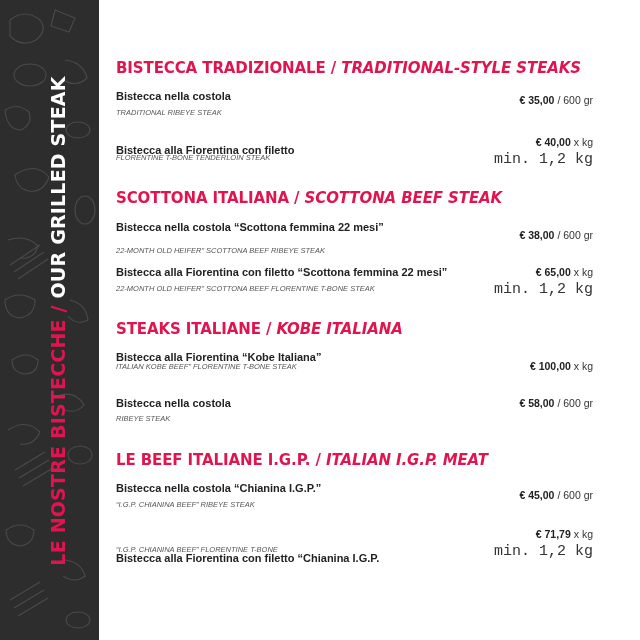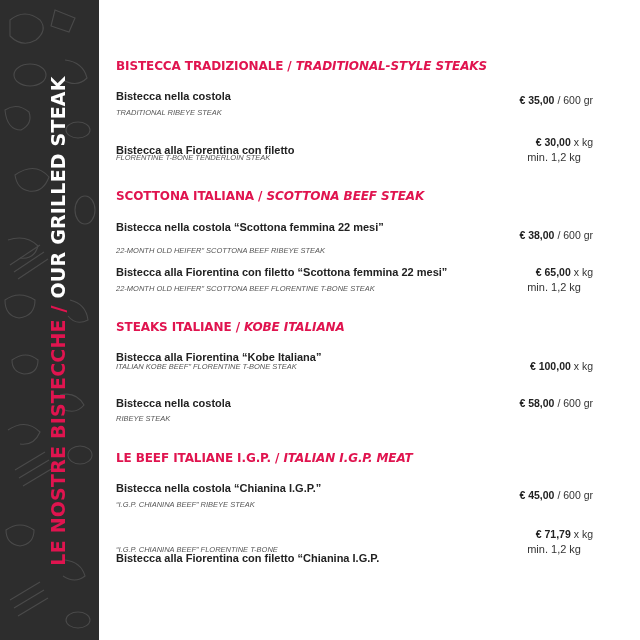--- a/index.html
+++ b/index.html
@@ -21,42 +21,42 @@
     }
     .vt-it { color: #e0144f; }
     .vt-sep { color: #e0144f; }
     .vt-en { color: #ffffff; }
 
     .content { position: absolute; left: 116px; top: 0; width: 477px; }
 
     .section-header {
       position: absolute; left: 0;
       font-family: "DejaVu Sans", sans-serif;
-      font-size: 12px; font-weight: bold; color: #e0144f;
+      font-size: 15px; font-weight: bold; color: #e0144f;
       white-space: nowrap; letter-spacing: -0.1px;
     }
     .section-header .en { font-style: italic; }
 
     .item-title {
       position: absolute; left: 0;
       font-size: 11px; font-weight: bold; color: #222222; white-space: nowrap;
     }
     .item-sub {
       position: absolute; left: 0;
       font-size: 7.5px; font-style: italic; color: #555555; white-space: nowrap;
       text-transform: uppercase;
     }
     .price {
       position: absolute; right: 0; text-align: right;
       font-size: 10.5px; color: #333333; white-space: nowrap; margin-left: 32px;
     }
     .price b { color: #222222; }
     .price-min {
-      position: absolute; right: 12px; text-align: right;
-      font-size: 11px; color: #333333; white-space: nowrap;
+      position: absolute; right: 0; text-align: right;
+      font-size: 15px; color: #333333; white-space: nowrap; font-family: Liberation Mono, monospace;
     }
   </style>
 </head>
 <body>
 
 <div class="sidebar">
   <svg class="pattern" width="99" height="640" viewBox="0 0 99 640" fill="none" stroke="#4a4a4a" stroke-width="1.1">
     <path d="M10 20 q15 -12 30 0 q8 10 -4 20 q-14 8 -26 -4 z"></path>
     <path d="M55 10 l20 8 l-6 14 l-18 -6 z"></path>
     <ellipse cx="30" cy="75" rx="16" ry="11"></ellipse>
@@ -91,21 +91,21 @@
   <div class="section-header" style="top:59px;">
     <span>BISTECCA TRADIZIONALE</span><span> / </span><span class="en">TRADITIONAL-STYLE STEAKS</span>
   </div>
 
   <div class="item-title" style="top:90px;">Bistecca nella costola</div>
   <div class="item-sub" style="top:108px;">TRADITIONAL RIBEYE STEAK</div>
   <div class="price" style="top:94px;"><b>€ 35,00</b><span> / 600 gr</span></div>
 
   <div class="item-title" style="top:144px;">Bistecca alla Fiorentina con filetto</div>
   <div class="item-sub" style="top:153px;">FLORENTINE T-BONE TENDERLOIN STEAK</div>
-  <div class="price" style="top:136px;"><b>€ 30,00</b><span> x kg</span></div>
+  <div class="price" style="top:136px;"><b>€ 40,00</b><span> x kg</span></div>
   <div class="price-min" style="top:151px;">min. 1,2 kg</div>
 
   <div class="section-header" style="top:189px;">
     <span>SCOTTONA ITALIANA</span><span> / </span><span class="en">SCOTTONA BEEF STEAK</span>
   </div>
 
   <div class="item-title" style="top:221px;">Bistecca nella costola “Scottona femmina 22 mesi”</div>
   <div class="item-sub" style="top:246px;">22-MONTH OLD HEIFER” SCOTTONA BEEF RIBEYE STEAK</div>
   <div class="price" style="top:229px;"><b>€ 38,00</b><span> / 600 gr</span></div>
 

